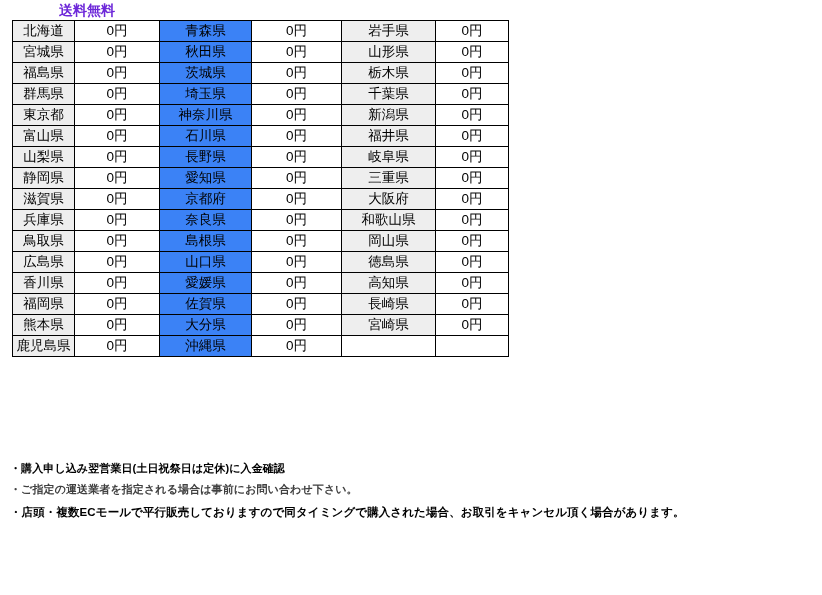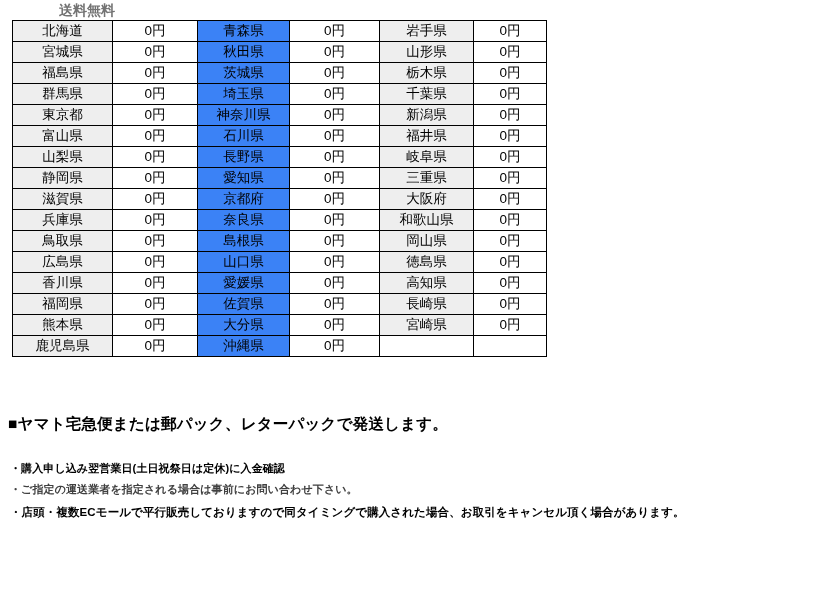--- a/index.html
+++ b/index.html
@@ -20,21 +20,21 @@
     width: 822px;
     height: 595px;
     box-sizing: border-box;
   }
   .free-shipping {
     position: absolute;
     left: 59px;
     top: 2px;
     font-size: 14px;
     font-weight: bold;
-    color: #737373;
+    color: #6d28d9;
     letter-spacing: 0px;
     white-space: nowrap;
   }
   .table-wrap {
     position: absolute;
     left: 12px;
     top: 20px;
   }
   table.fee-table {
     border-collapse: collapse;
@@ -42,21 +42,21 @@
   }
   table.fee-table td {
     border: 1px solid #000000;
     height: 21px;
     font-size: 13.5px;
     padding: 0 2px;
     box-sizing: border-box;
     white-space: nowrap;
   }
   td.pref {
-    width: 100px;
+    width: 62px;
     text-align: center;
     background: #eeeeee;
   }
   td.fee {
     width: 85px;
     text-align: center;
     background: #ffffff;
   }
   td.pref2 {
     width: 92px;
@@ -258,21 +258,20 @@
           <td class="fee">0円</td>
           <td class="pref2">沖縄県</td>
           <td class="fee2">0円</td>
           <td class="empty"></td>
           <td class="empty"></td>
         </tr>
       </tbody>
     </table>
   </div>
 
-  <div class="heading-line">■ヤマト宅急便または郵パック、レターパックで発送します。</div>
 
   <div class="notes">
     <div class="note">・購入申し込み翌営業日(土日祝祭日は定休)に入金確認</div>
     <div class="note red">・ご指定の運送業者を指定される場合は事前にお問い合わせ下さい。</div>
     <div class="note small">・店頭・複数ECモールで平行販売しておりますので同タイミングで購入された場合、お取引をキャンセル頂く場合があります。</div>
   </div>
 
   <div class="right-strip"></div>
 </div>
 

